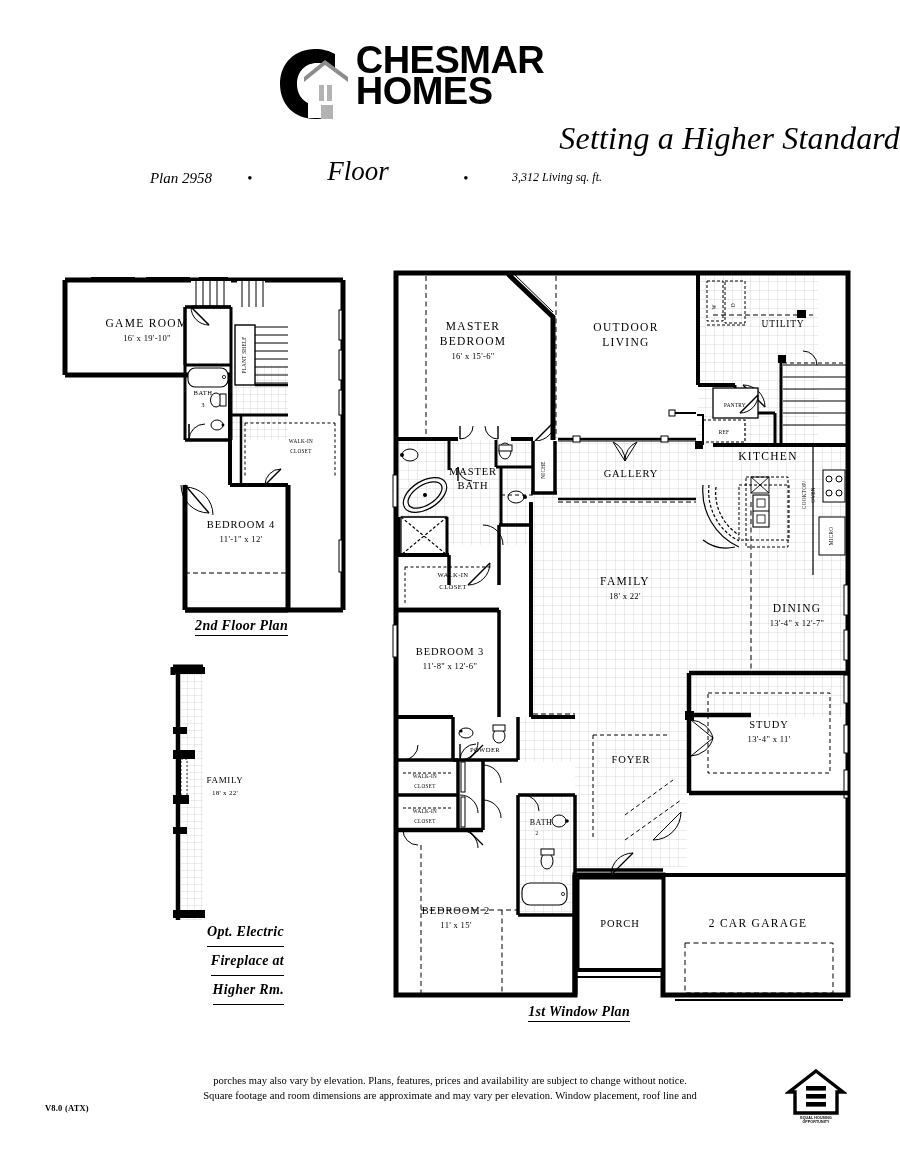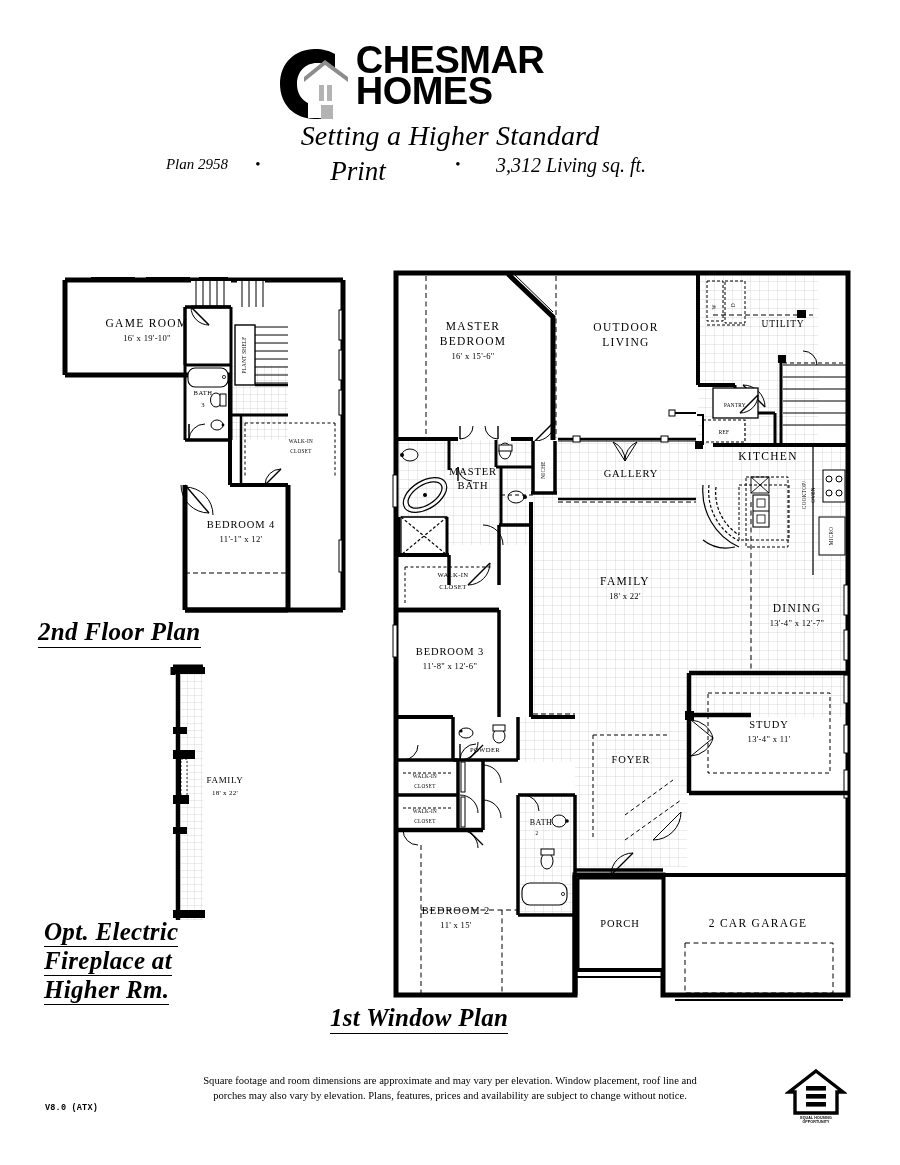--- a/index.html
+++ b/index.html
@@ -17,63 +17,63 @@
   #header { position:absolute; left:0; top:0; width:900px; height:210px; }
   #logo-row { position:absolute; left:0; top:45; width:900px; text-align:center; }
   .logo-wrap { display:inline-block; position:relative; }
   .logo-mark { position:absolute; left:-78px; top:3px; width:74px; height:72px; }
   .brand-line {
     font-family:"Liberation Sans", sans-serif;
     font-weight:bold; font-size:38px; line-height:31px;
     letter-spacing:-0.5px; text-align:left;
   }
   #tagline {
-    position:absolute; left:0; top:120px; width:900px; text-align:center;
+    position:absolute; left:0; top:120px; width:900px; text-align:right;
     font-family:"Liberation Serif", serif; font-style:italic;
-    font-size:28px; letter-spacing:0.2px;
+    font-size:32px; letter-spacing:0.2px;
   }
   #plan-row {
     position:absolute; left:0; top:156px; width:816px;
-    display:flex; justify-content:center; align-items:flex-start; gap:0;
+    display:flex; justify-content:center; align-items:flex-end; gap:8px;
   }
   #plan-no { font-style:italic; font-size:15px; width:150px; text-align:right; }
   .bullet-sep { font-size:15px; width:60px; text-align:center; }
   #plan-name { font-style:italic; font-size:27px; width:140px; text-align:center; }
-  #sqft-block { font-style:italic; font-size:20px; line-height:19px; width:250px; text-align:left; padding-left:8px;}
+  #sqft-block { font-style:italic; font-size:12px; line-height:19px; width:250px; text-align:left; padding-left:8px;}
 
   
   #plan-area { position:absolute; left:13px; top:255px; width:900px; height:800px; }
   svg { display:block; }
   .rmlabel {
     font-family:"Liberation Serif", serif;
     font-size:10.5px; letter-spacing:0.9px; text-anchor:middle;
   }
   .rmlabel-lg { font-size:11.5px; letter-spacing:1.3px; }
   .rmdim { font-family:"Liberation Serif", serif; font-size:8.6px; text-anchor:middle; letter-spacing:0.3px;}
   .rmsm { font-family:"Liberation Serif", serif; font-size:6.6px; text-anchor:middle; letter-spacing:0.4px;}
   .rmxs { font-family:"Liberation Serif", serif; font-size:5.2px; text-anchor:middle; letter-spacing:0.3px;}
 
   
   .caption {
     position:absolute;
     font-family:"Liberation Serif", serif;
     font-style:italic; font-weight:bold;
-    font-size:25px; letter-spacing:0.3px;
-    text-align:left;
+    font-size:14px; letter-spacing:0.3px;
+    text-align:right;
   }
   .caption u { text-decoration:none; border-bottom:1.6px solid #000; padding-bottom:1px; display:inline-block;}
   #cap-2nd  { left:38px;  top:618px; width:250px; }
   #cap-fp   { left:44px;  top:918px; width:240px; line-height:27px; }
   #cap-1st  { left:330px; top:1004px; width:300px; }
 
   
   #footer { position:absolute; left:0; top:1065px; width:900px; height:100px; }
   #version {
     position:absolute; left:45px; top:38px;
-    font-family:Liberation Mono, monospace;
+    font-family:Liberation Serif, serif;
     font-size:8.5px; font-weight:bold; letter-spacing:0.2px;
   }
   #disclaimer {
     position:absolute; left:140px; top:8px; width:620px;
     text-align:center; font-size:10.6px; line-height:15px;
     font-family:"Liberation Serif", serif;
   }
   #ehologo { position:absolute; left:785px; top:4px; width:62px; height:54px; }
   .eho-text {
     font-family:"Liberation Sans", sans-serif;
@@ -99,21 +99,21 @@
       <div class="brand-line">CHESMAR</div>
       <div class="brand-line">HOMES</div>
     </div>
   </div>
 
   <div id="tagline">Setting a Higher Standard</div>
 
   <div id="plan-row">
     <div id="plan-no">Plan 2958</div>
     <div class="bullet-sep">•</div>
-    <div id="plan-name">Print</div>
+    <div id="plan-name">Floor</div>
     <div class="bullet-sep">•</div>
     <div id="sqft-block">
       <div>3,312 Living sq. ft.</div>
     </div>
   </div>
 </div>
 
 <div id="plan-area">
 <svg width="900" height="800" viewBox="0 0 900 800" xmlns="http://www.w3.org/2000/svg">
   <defs>
@@ -595,22 +595,22 @@
   <u>Higher Rm.</u>
 </div>
 
 <div class="caption" id="cap-1st">
   <u>1st Window Plan</u>
 </div>
 
 <div id="footer">
   <div id="version">V8.0  (ATX)</div>
   <div id="disclaimer">
+    <div>porches may also vary by elevation. Plans, features, prices and availability are subject to change without notice.</div>
     <div>Square footage and room dimensions are approximate and may vary per elevation. Window placement, roof line and</div>
-    <div>porches may also vary by elevation. Plans, features, prices and availability are subject to change without notice.</div>
   </div>
   <svg id="ehologo" viewBox="0 0 62 54">
     <path d="M31 2 L58 23 L52 23 L52 44 L10 44 L10 23 L4 23 Z" fill="none" stroke="#000" stroke-width="3.4"></path>
     <rect x="21" y="17" width="20" height="4.6" fill="#000"></rect>
     <rect x="21" y="25" width="20" height="4.6" fill="#000"></rect>
     <rect x="21" y="33" width="20" height="4.6" fill="#000"></rect>
     <text class="eho-text" x="31" y="50">EQUAL HOUSING</text>
     <text class="eho-text" x="31" y="54">OPPORTUNITY</text>
   </svg>
 </div>

